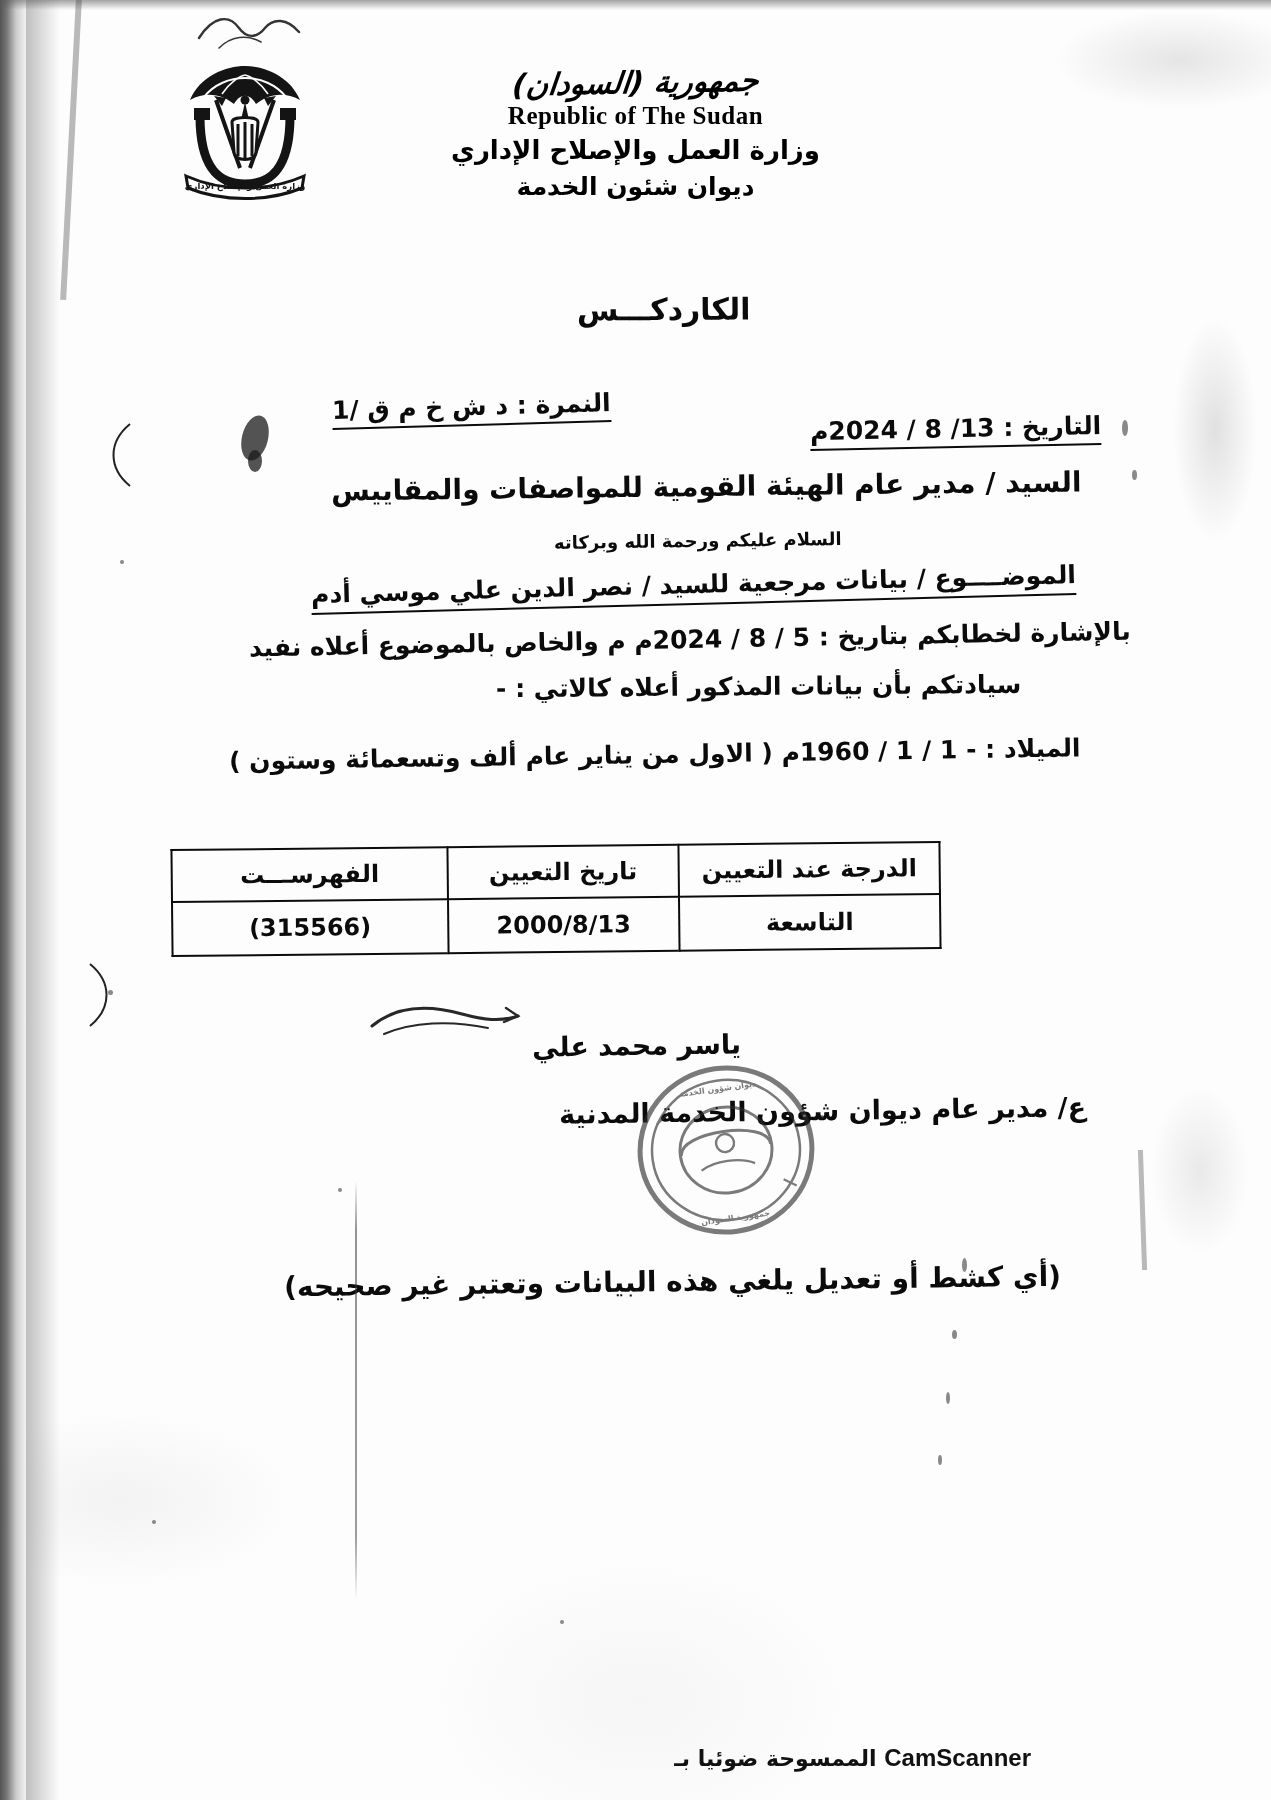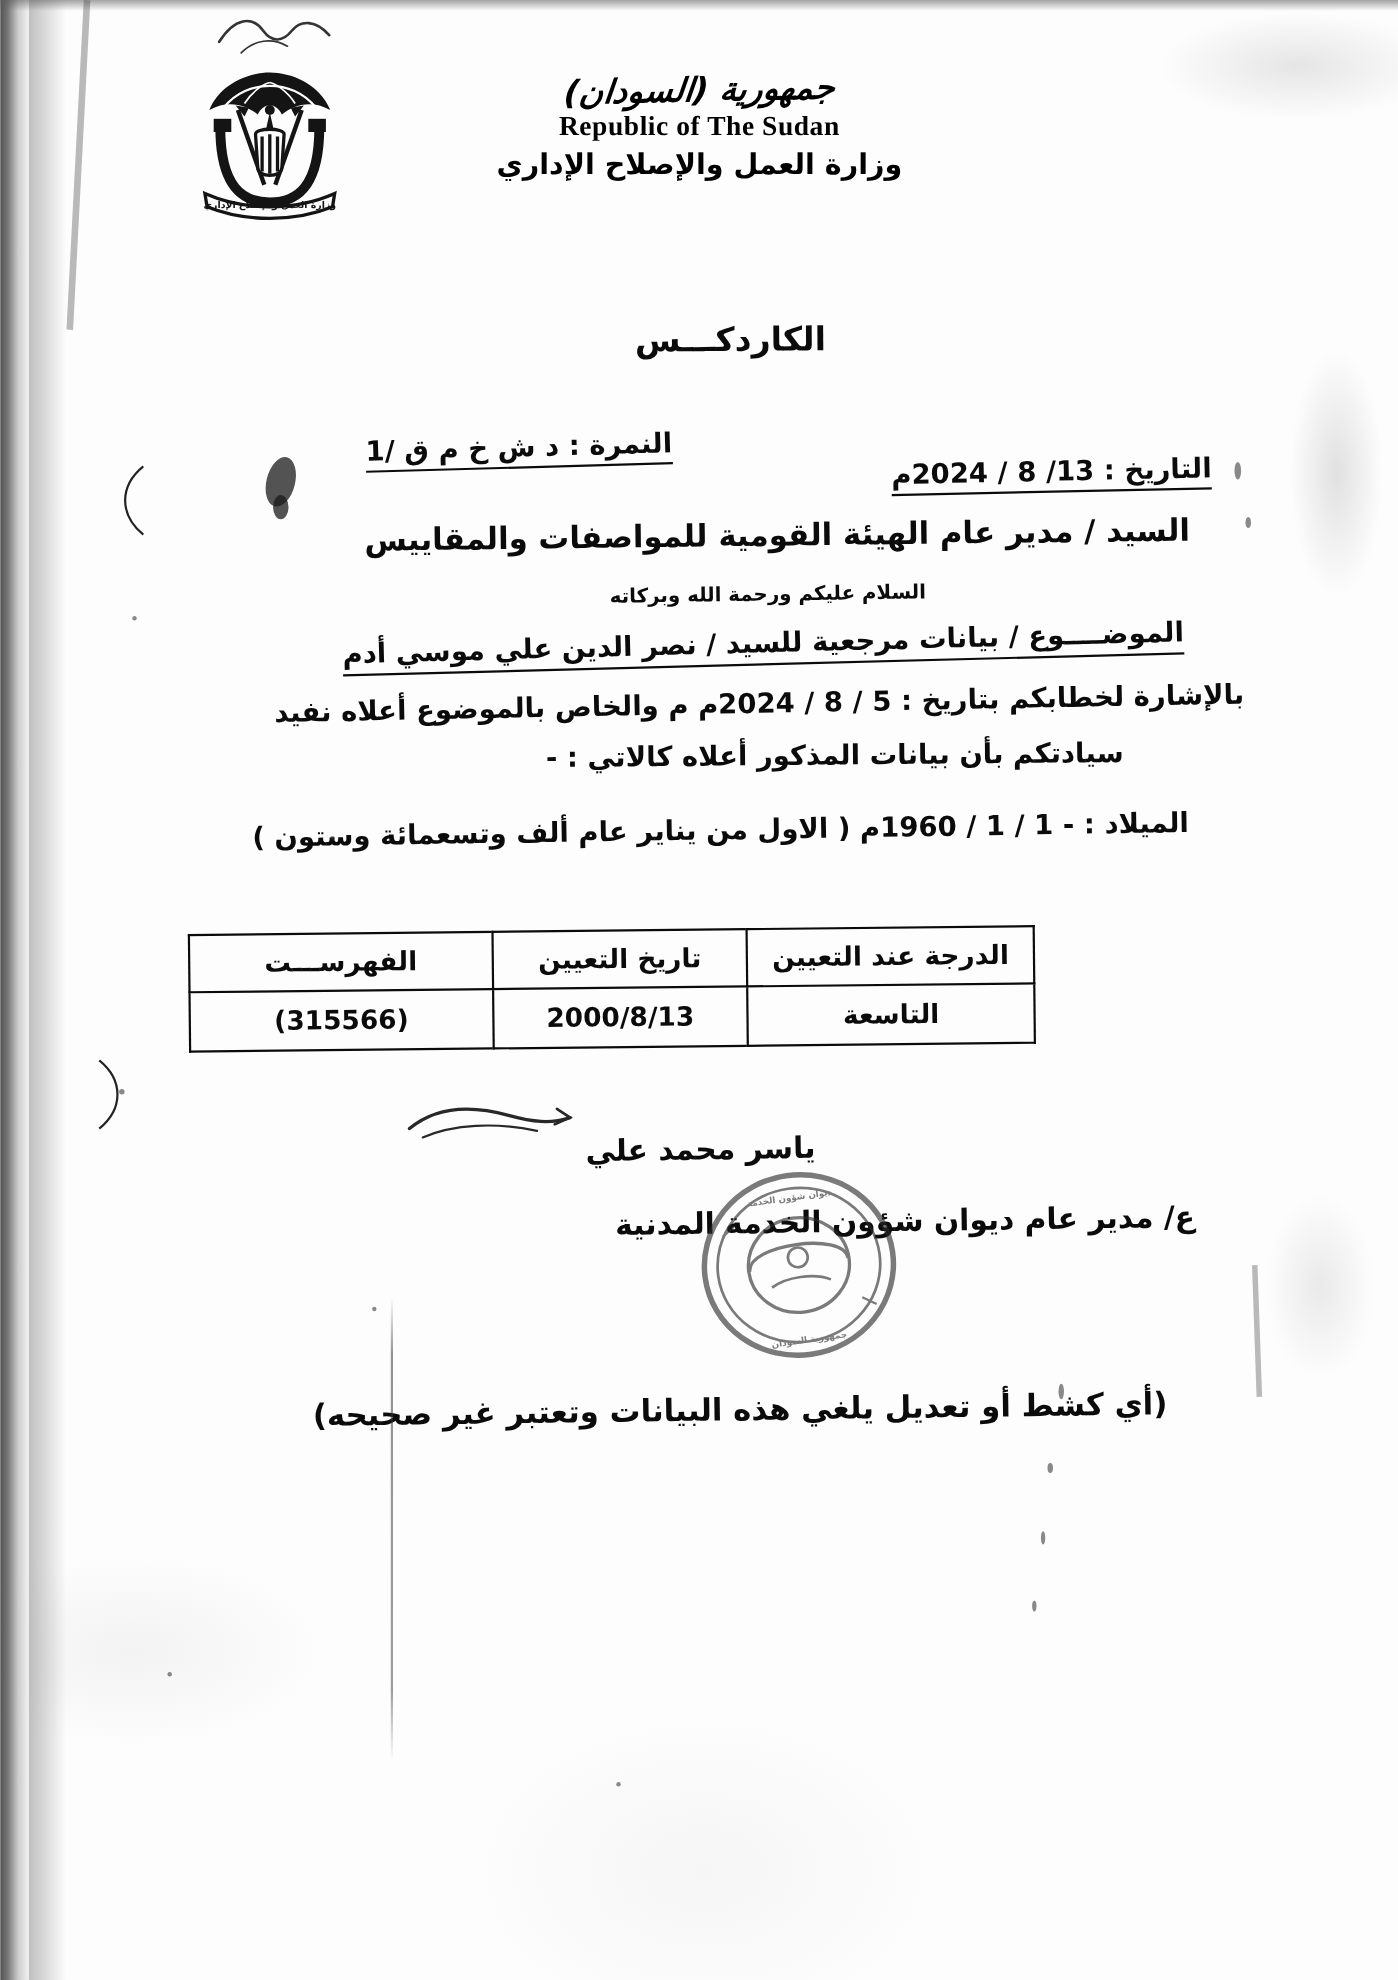--- a/index.html
+++ b/index.html
@@ -157,20 +157,21 @@
 
       <path d="M16 116 C52 132, 98 132, 134 116 L132 128 C98 142, 52 142, 18 128 Z" fill="#fdfdfd" stroke="#141414" stroke-width="3"></path>
       <text x="75" y="129" font-size="8.5" font-weight="700" text-anchor="middle" fill="#141414" font-family="DejaVu Sans, sans-serif">وزارة العمل والإصلاح الإداري</text>
     </svg>
   </div>
 
   <div class="lh">
     <div class="lh-line lh-ar-script">جمهورية (السودان)</div>
     <div class="lh-line lh-en1">Republic of The Sudan</div>
     <div class="lh-line lh-ar2">وزارة العمل والإصلاح الإداري</div>
+    <div class="lh-line lh-ar3">ديوان شئون الخدمة</div>
   </div>
 
   <div class="doc-title ink">الكاردكـــس</div>
 
   <div class="meta-no ink">
     <span class="u"><span>النمرة :</span>
     <span>د ش خ م ق /1</span></span>
   </div>
 
   <div class="meta-date ink">
@@ -255,14 +256,18 @@
   <div class="spk" style="left:820px;top:1115px;width:4px;height:4px;"></div>
   <div class="spk" style="left:300px;top:760px;width:4px;height:4px;"></div>
 
   <svg style="position:absolute;left:100px;top:420px;width:40px;height:70px;">
     <path d="M30 4 C8 22, 8 48, 30 66" fill="none" stroke="#222" stroke-width="2"></path>
   </svg>
   <svg style="position:absolute;left:80px;top:960px;width:40px;height:70px;">
     <path d="M10 4 C32 22, 32 48, 10 66" fill="none" stroke="#222" stroke-width="2"></path>
   </svg>
 
+  <div class="cs">
+    <span class="brand">CamScanner</span>
+    <span>الممسوحة ضوئيا بـ</span>
+  </div>
 
 </div>
 
 </body></html>

